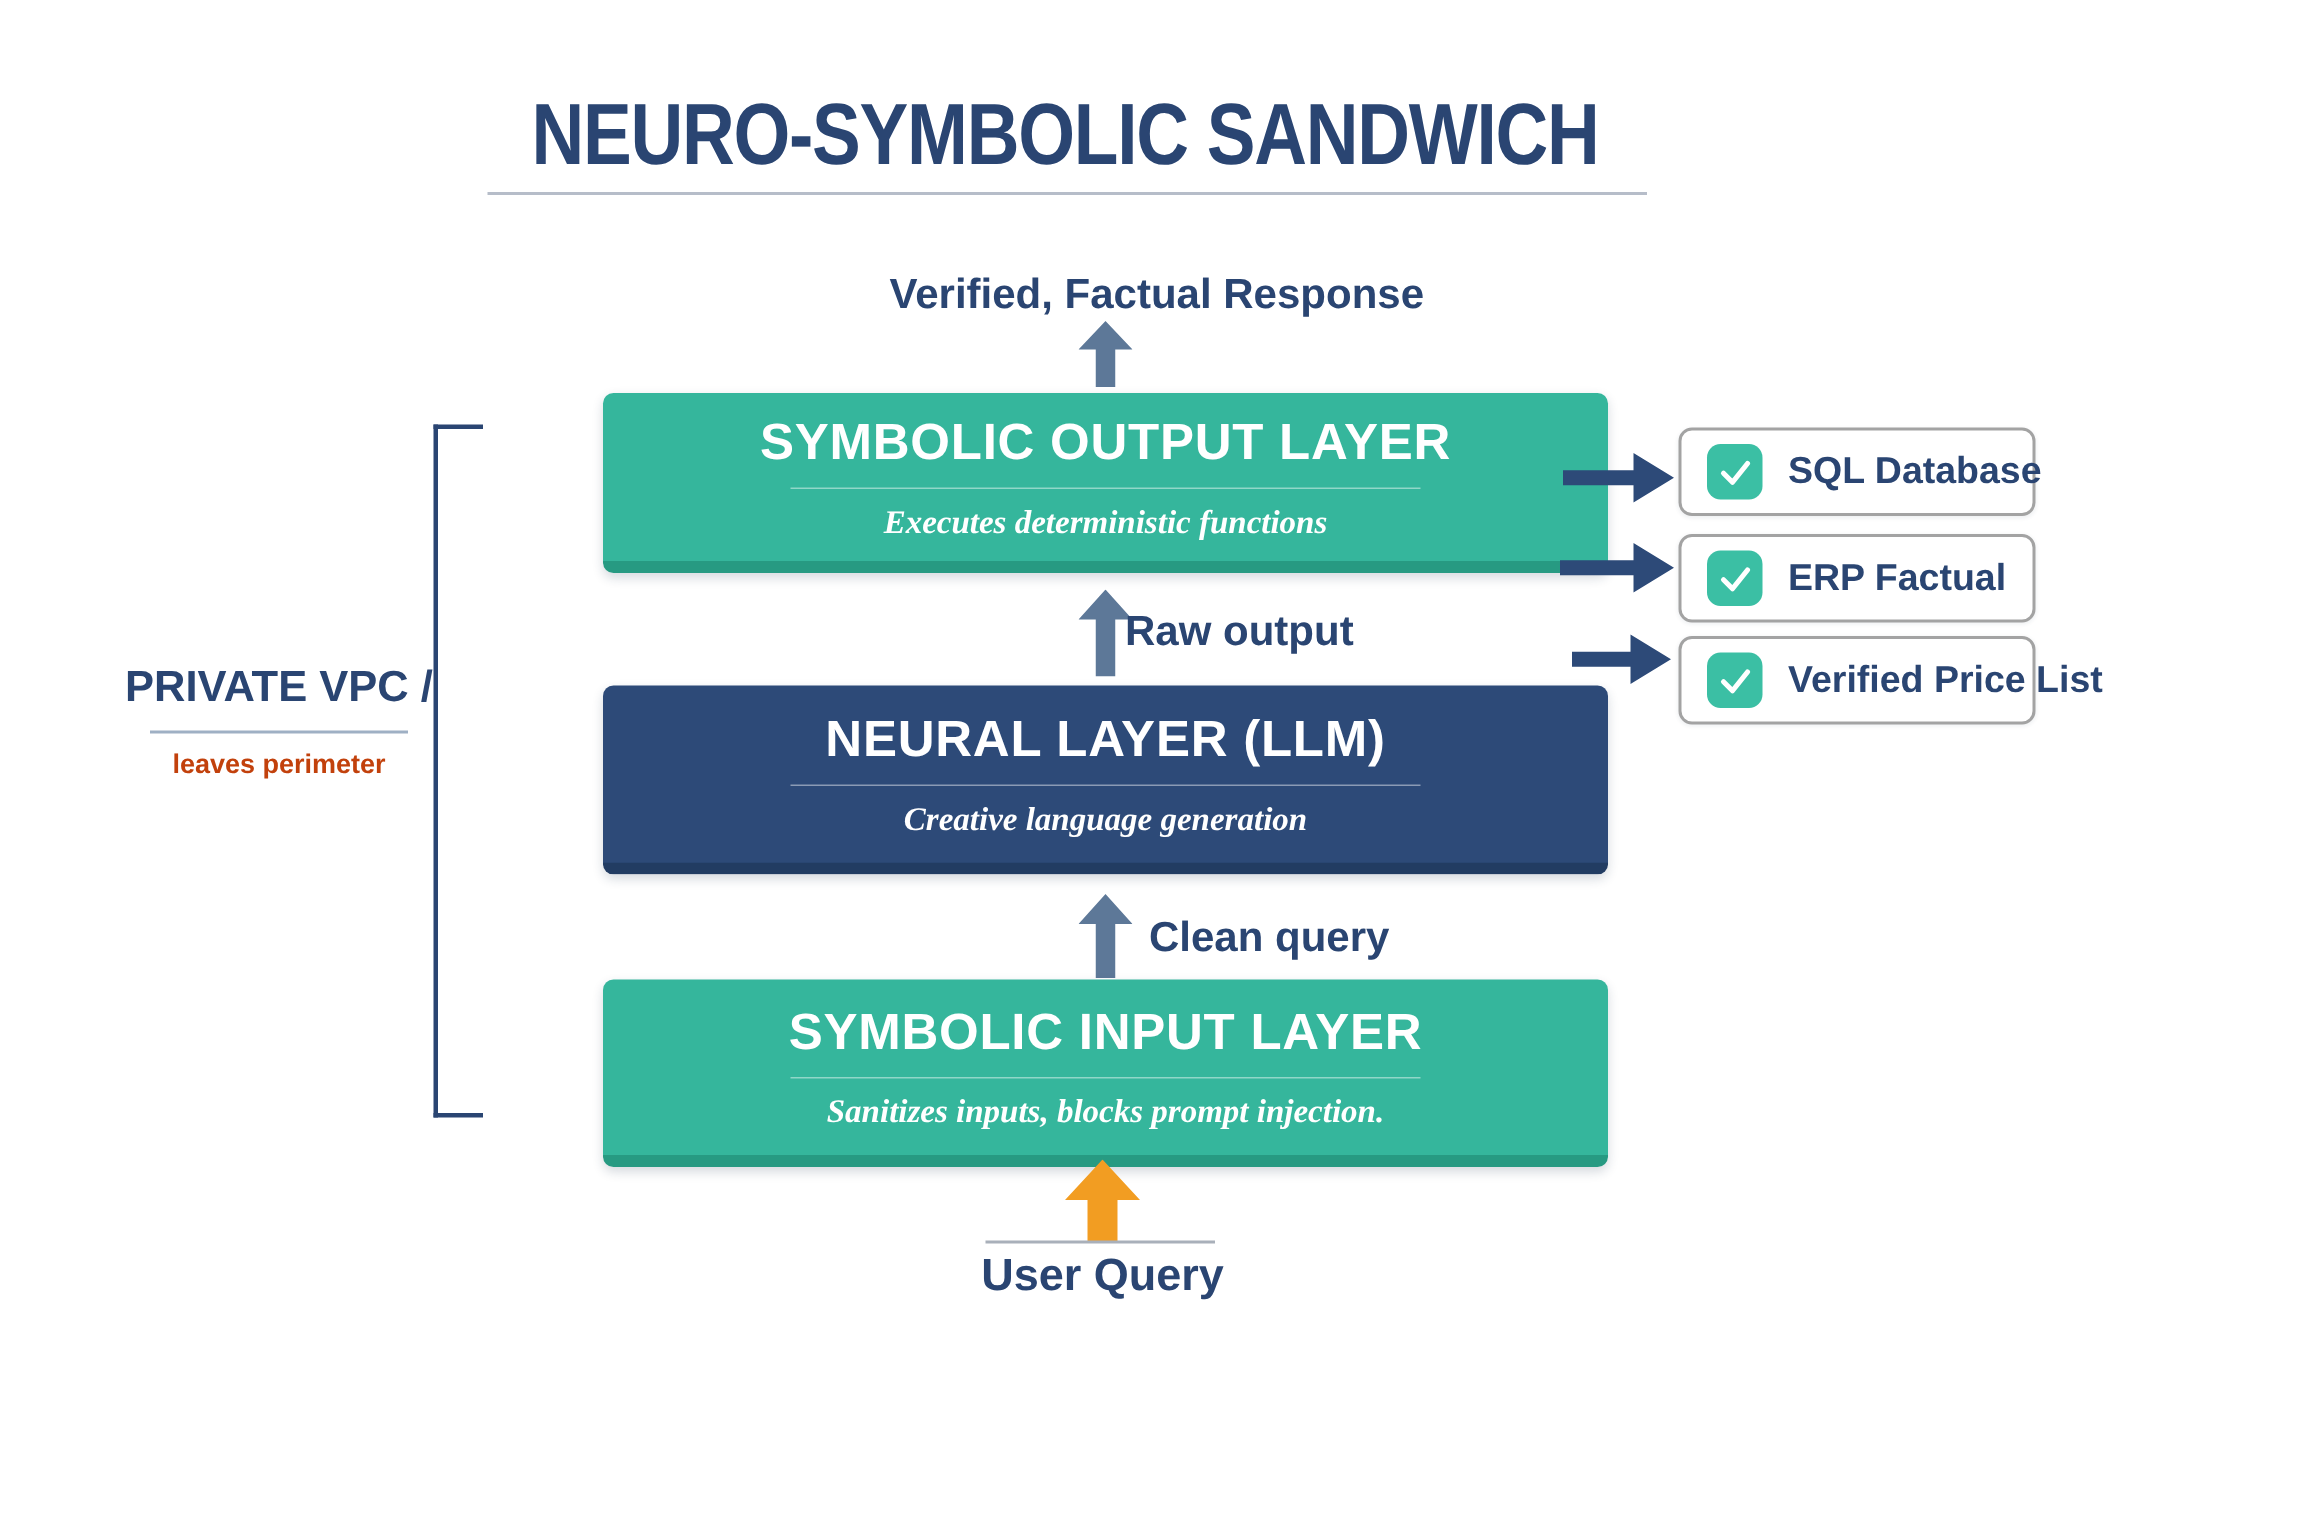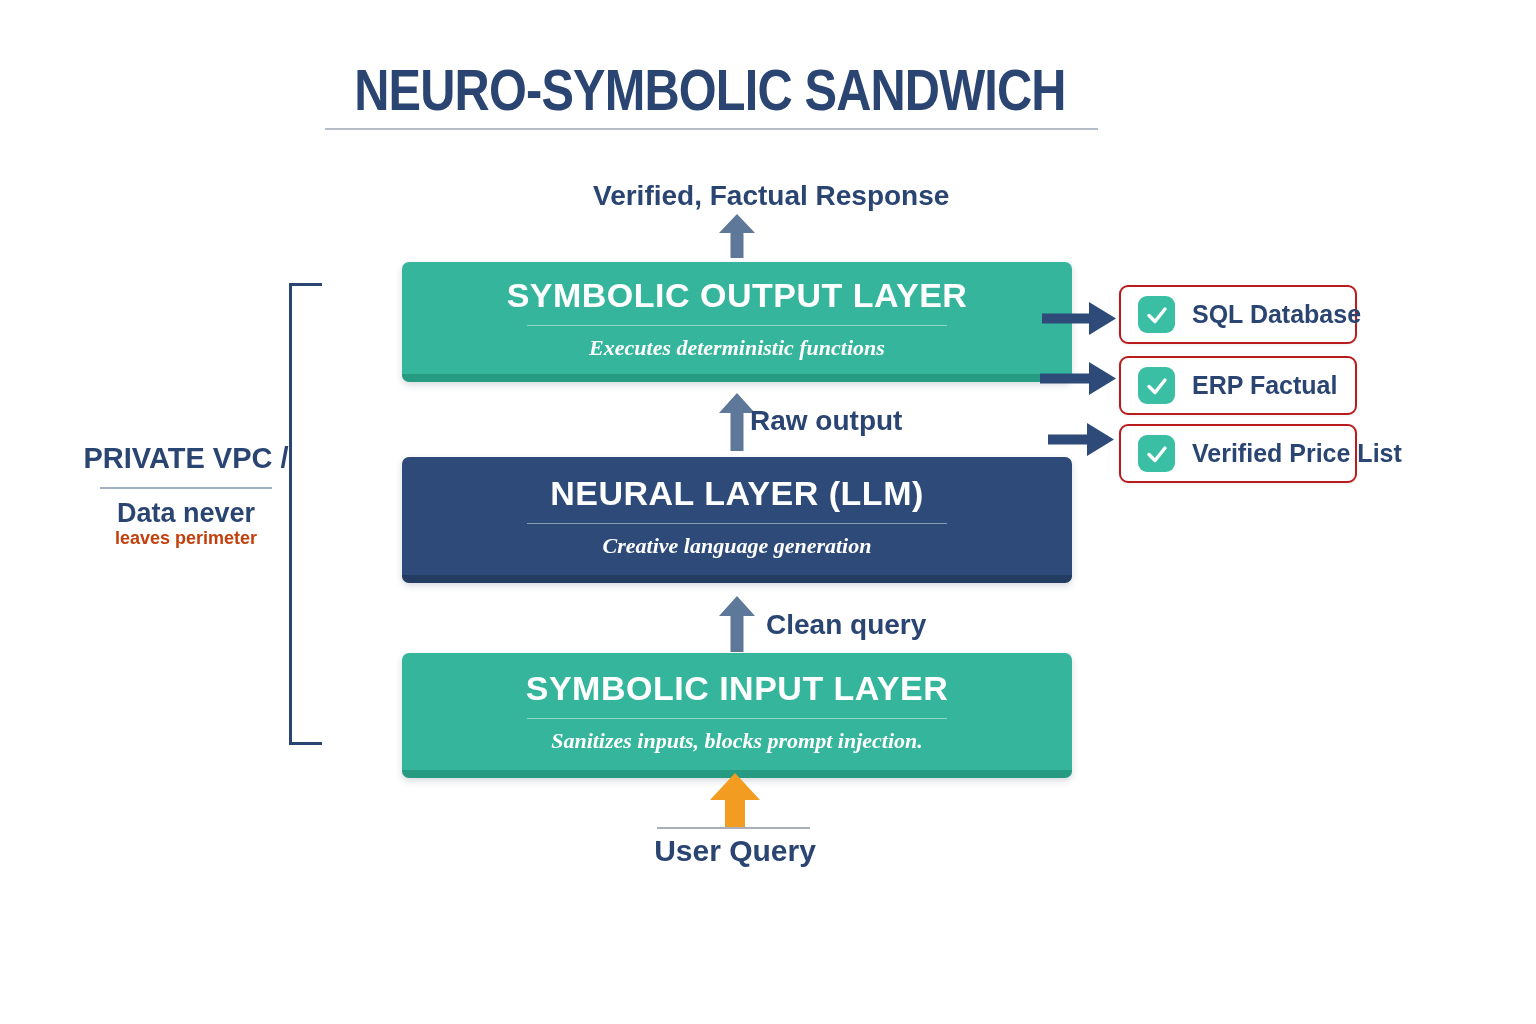--- a/index.html
+++ b/index.html
@@ -51,21 +51,21 @@
     font-size: 22px; font-style: italic; font-weight: 600; white-space: nowrap; font-family: Liberation Serif, serif;
   }
 
   
   .v-arrow { display: block; }
 
   
   .integration {
     left: 1119px; width: 238px; height: 59px;
     background: #ffffff;
-    border: 2px solid #b91c1c; border-radius: 9px;
+    border: 2px solid #a3a3a3; border-radius: 9px;
     display: flex; align-items: center; gap: 17px;
     padding-left: 17px;
     box-shadow: 0 1px 3px rgba(30,50,80,0.08);
   }
   .checkbox {
     width: 37px; height: 37px; border-radius: 9px;
     background: #3bbfa4;
     display: flex; align-items: center; justify-content: center;
     flex: 0 0 auto;
   }
@@ -133,21 +133,20 @@
 <svg class="abs" style="left:710px; top:773px;" width="50" height="55" viewBox="0 0 50 55">
   <path d="M25 0 L50 27 L35 27 L35 55 L15 55 L15 27 L0 27 Z" fill="#f29d22"></path>
 </svg>
 <div class="abs user-query-line"></div>
 <div class="abs flow-label user-query-label" style="font-size:30px;">User Query</div>
 
 <div class="abs bracket"></div>
 <div class="abs perimeter-block">
   <div class="perimeter-title">PRIVATE VPC /</div>
   <div class="perimeter-divider"></div>
-  <div class="perimeter-note1">Data never</div>
   <div class="perimeter-note2">leaves perimeter</div>
 </div>
 
 <svg class="abs" style="left:1042px; top:301px;" width="74" height="35" viewBox="0 0 74 35">
   <path d="M0 12.5 L47 12.5 L47 1 L74 17.5 L47 34 L47 22.5 L0 22.5 Z" fill="#2d4a78"></path>
 </svg>
 <svg class="abs" style="left:1040px; top:361px;" width="76" height="35" viewBox="0 0 76 35">
   <path d="M0 12.5 L49 12.5 L49 1 L76 17.5 L49 34 L49 22.5 L0 22.5 Z" fill="#2d4a78"></path>
 </svg>
 <svg class="abs" style="left:1048px; top:422px;" width="66" height="35" viewBox="0 0 66 35">

